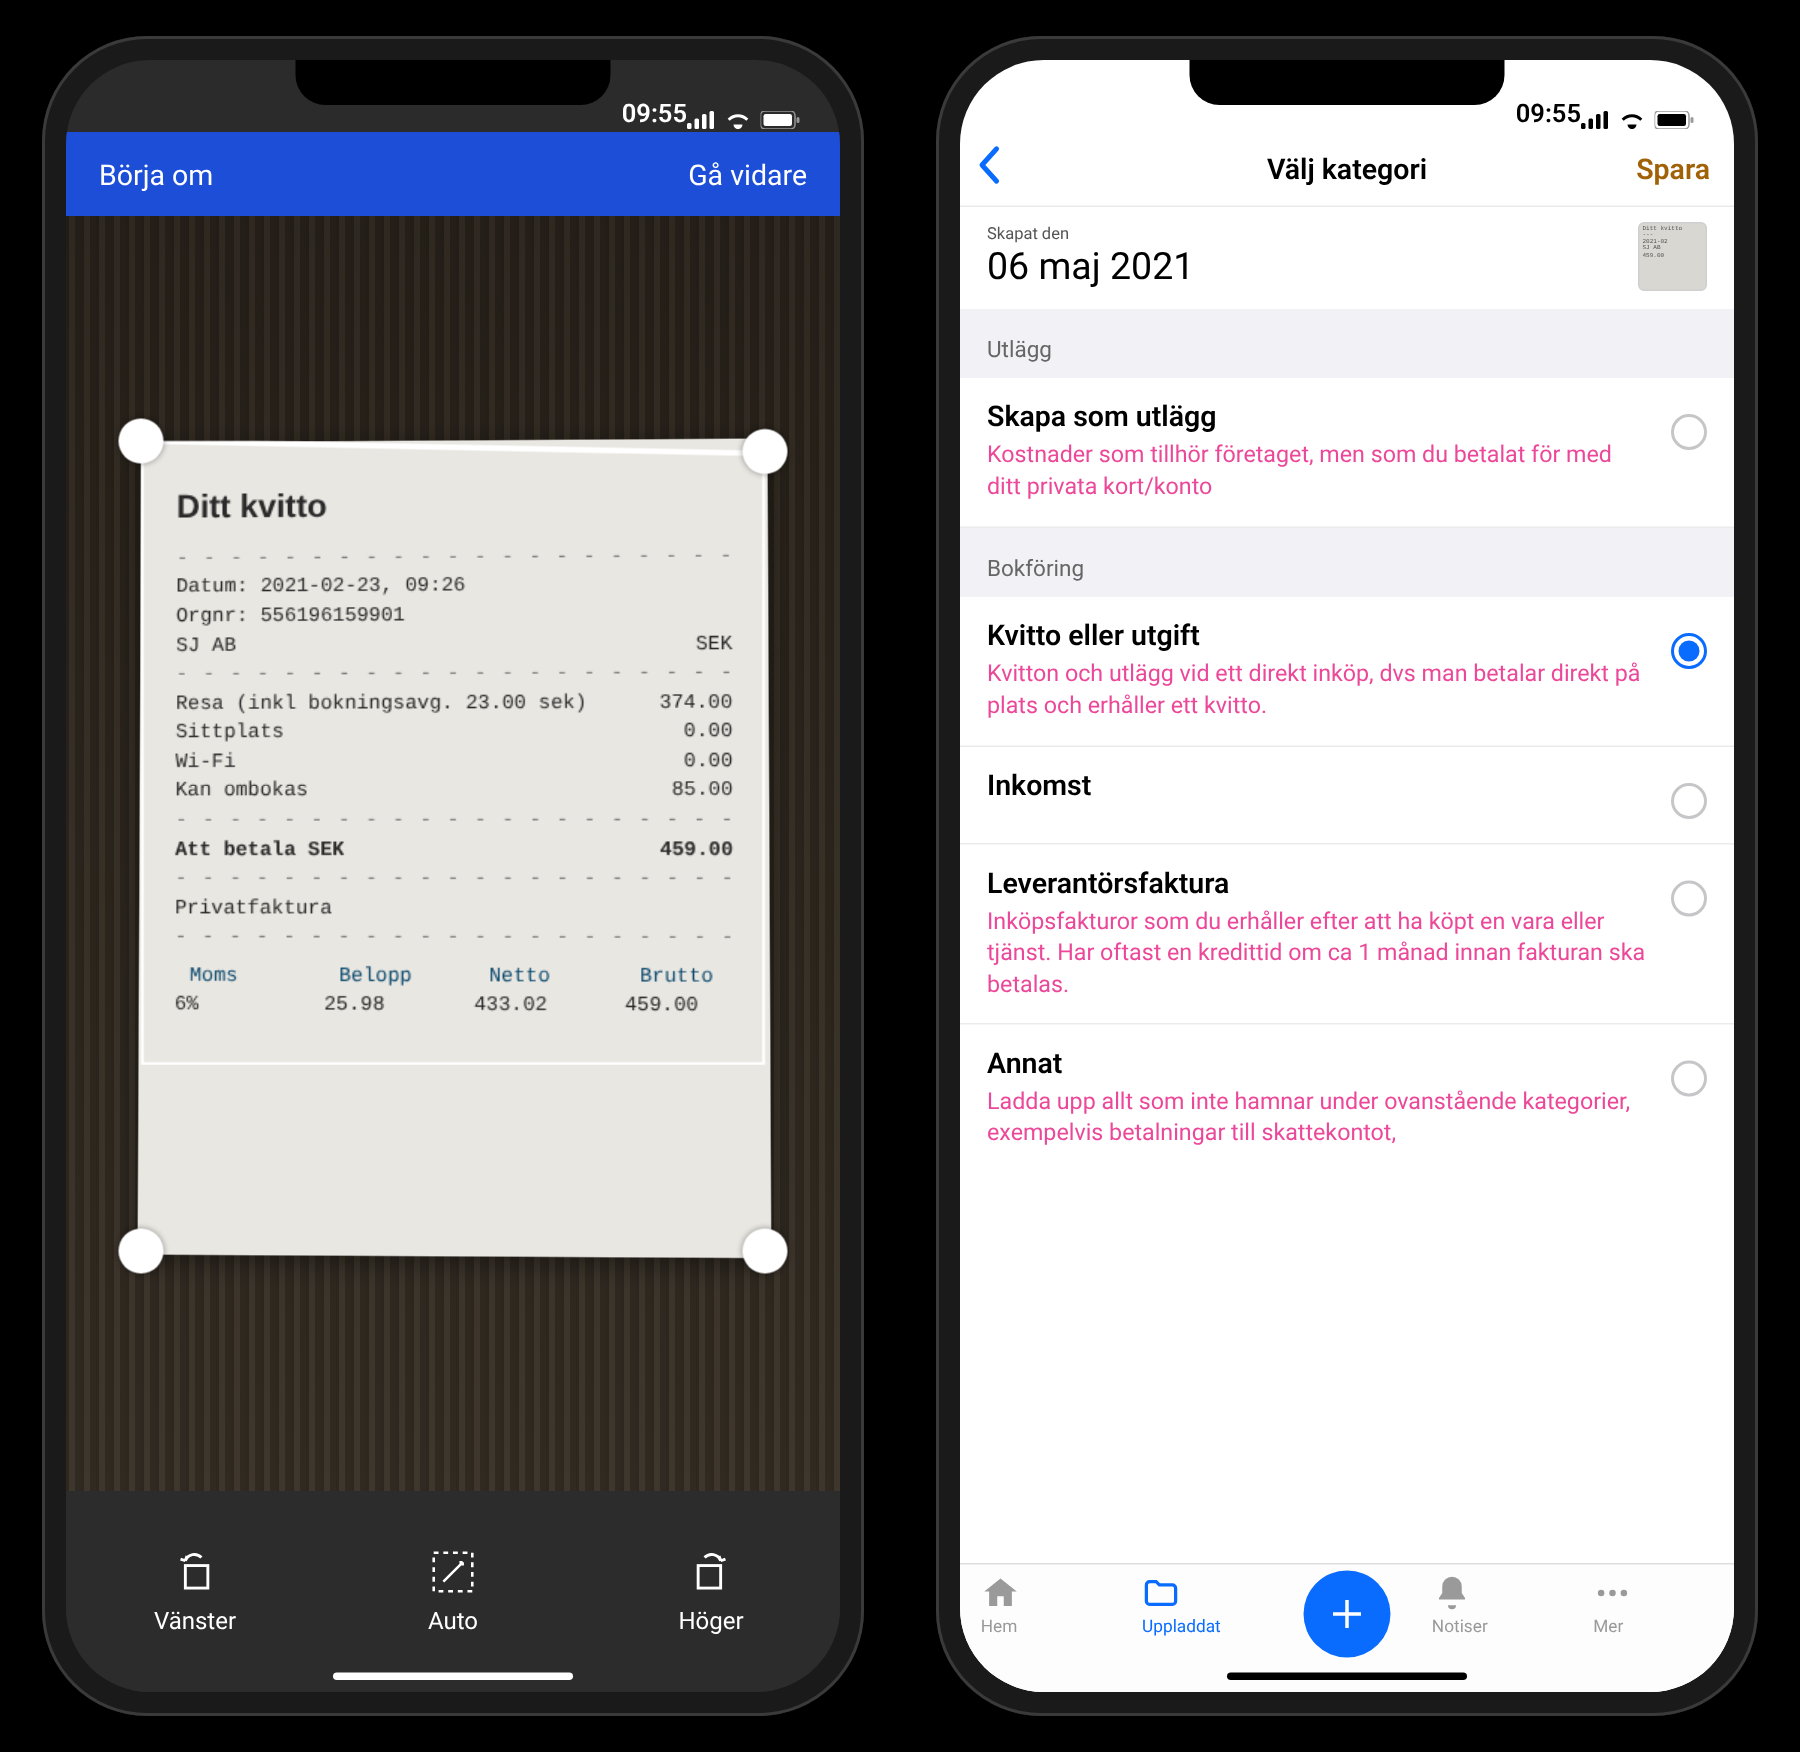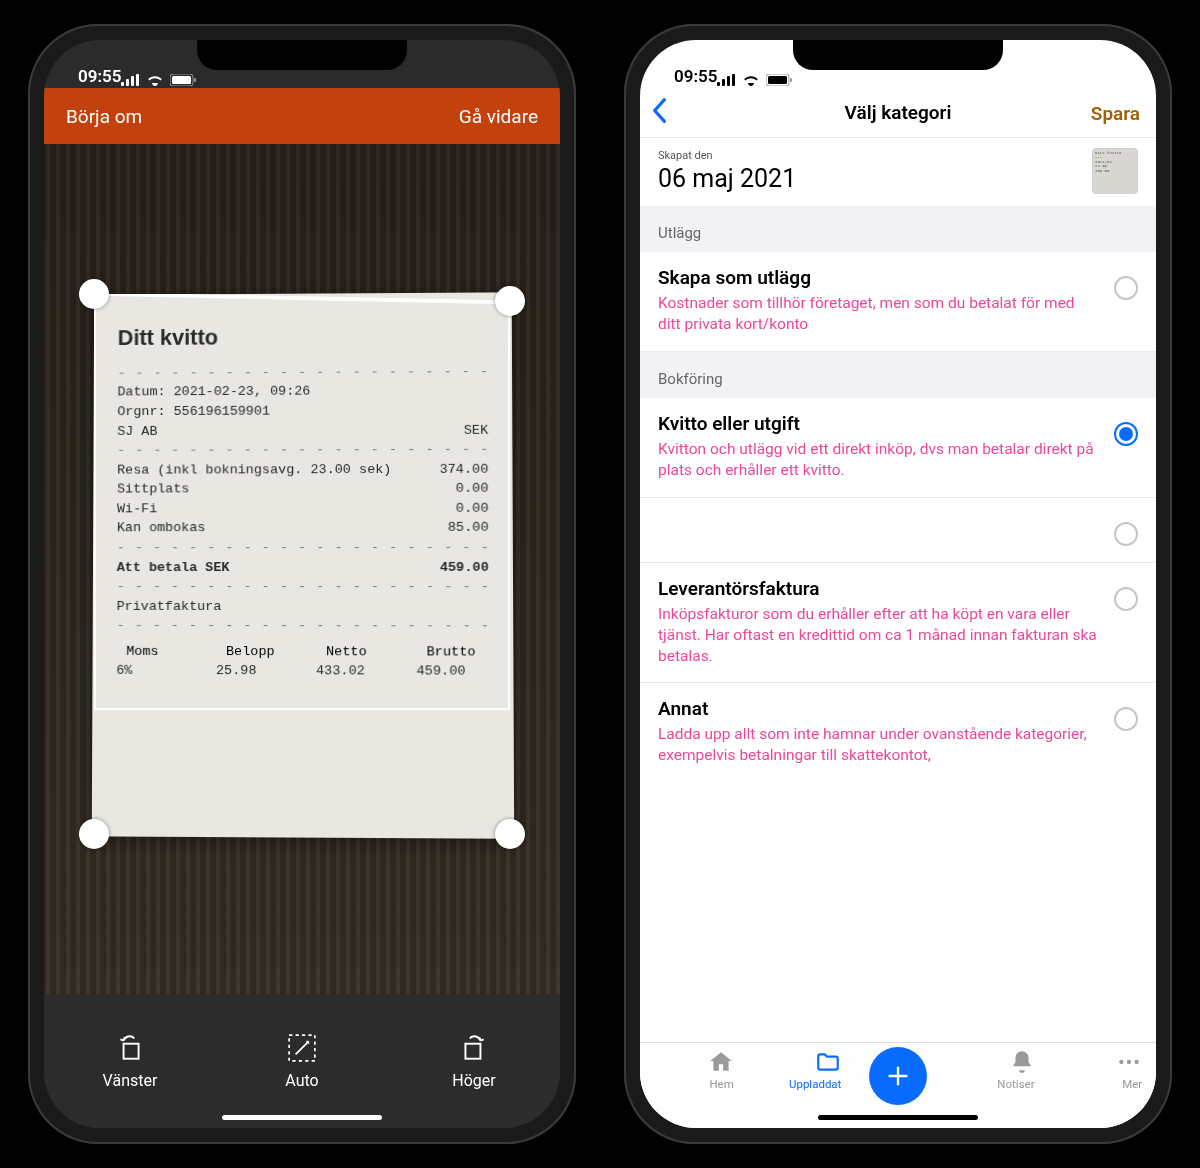--- a/index.html
+++ b/index.html
@@ -48,36 +48,36 @@
     width: 160px; height: 5px;
     border-radius: 4px;
     z-index: 60;
   }
 
   
   .status-bar {
     height: 48px;
     display: flex;
     align-items: flex-end;
-    justify-content: flex-start;
+    justify-content: flex-end;
     padding: 0 26px 2px 34px;
     font-size: 17px;
     font-weight: 600;
   }
   .status-icons { display: flex; align-items: center; gap: 6px; }
   .status-icons svg { display: block; }
 
   
   .scanner-screen { background: #2b2b2b; color: #fff; display: flex; flex-direction: column; }
   .scanner-nav {
     height: 56px;
     display: flex; align-items: center; justify-content: space-between;
     padding: 0 22px;
     font-size: 19px;
-    background: #c2410c;
+    background: #1d4ed8;
   }
   .camera-view {
     flex: 1;
     background: #3e372e;
     background-image:
       repeating-linear-gradient(90deg, rgba(0,0,0,.22) 0 2px, rgba(255,255,255,.02) 2px 6px, rgba(0,0,0,.18) 6px 10px),
       linear-gradient(180deg, rgba(40,33,25,.85), rgba(58,50,40,.85));
     position: relative;
     overflow: hidden;
   }
@@ -115,21 +115,21 @@
   .receipt h3 {
     font-family: -apple-system, Helvetica, Arial, sans-serif;
     font-size: 22px; font-weight: 700;
     margin-bottom: 10px;
   }
   .r-dash { letter-spacing: 1px; color: #777; white-space: nowrap; overflow: hidden; }
   .r-row { display: flex; justify-content: space-between; }
   .r-total { font-weight: 700; }
   .r-cols { display: flex; gap: 28px; margin-top: 6px; }
   .r-cols > div { flex: 1; }
-  .r-cols-hdr { color: #000000; padding-left: 10px; }
+  .r-cols-hdr { color: #0c4a6e; padding-left: 10px; }
 
   .scanner-tools {
     height: 134px;
     background: #2c2c2c;
     display: flex;
     align-items: center;
     justify-content: space-around;
   }
   .tool {
     display: flex; flex-direction: column; align-items: center; gap: 8px;
@@ -201,21 +201,21 @@
   .cat-body { flex: 1; overflow: hidden; }
 
   .tabbar {
     height: 86px;
     border-top: 0.5px solid rgba(0,0,0,.12);
     display: flex; align-items: flex-start; justify-content: space-around;
     padding-top: 6px;
     background: #fdfdfd;
   }
   .tab {
-    display: flex; flex-direction: column; align-items: flex-end; gap: 2px;
+    display: flex; flex-direction: column; align-items: flex-start; gap: 2px;
     font-size: 11.5px; color: #9a9a9a;
     width: 80px;
   }
   .tab.active { color: #0a6cff; }
   .tab svg { width: 26px; height: 26px; }
   .tab.fab {
     width: 58px; height: 58px; background: #0a6cff; border-radius: 50%;
     display: flex; align-items: center; justify-content: center;
     margin-top: -2px;
   }
@@ -408,20 +408,21 @@
       <div class="option">
         <div class="opt-text">
           <div class="opt-title">Kvitto eller utgift</div>
           <div class="opt-desc">Kvitton och utlägg vid ett direkt inköp, dvs man betalar direkt på plats och erhåller ett kvitto.</div>
         </div>
         <div class="radio checked"></div>
       </div>
 
       <div class="option">
         <div class="opt-text">
+          <div class="opt-title">Inkomst</div>
         </div>
         <div class="radio"></div>
       </div>
 
       <div class="option">
         <div class="opt-text">
           <div class="opt-title">Leverantörsfaktura</div>
           <div class="opt-desc">Inköpsfakturor som du erhåller efter att ha köpt en vara eller tjänst. Har oftast en kredittid om ca 1 månad innan fakturan ska betalas.</div>
         </div>
         <div class="radio"></div>

